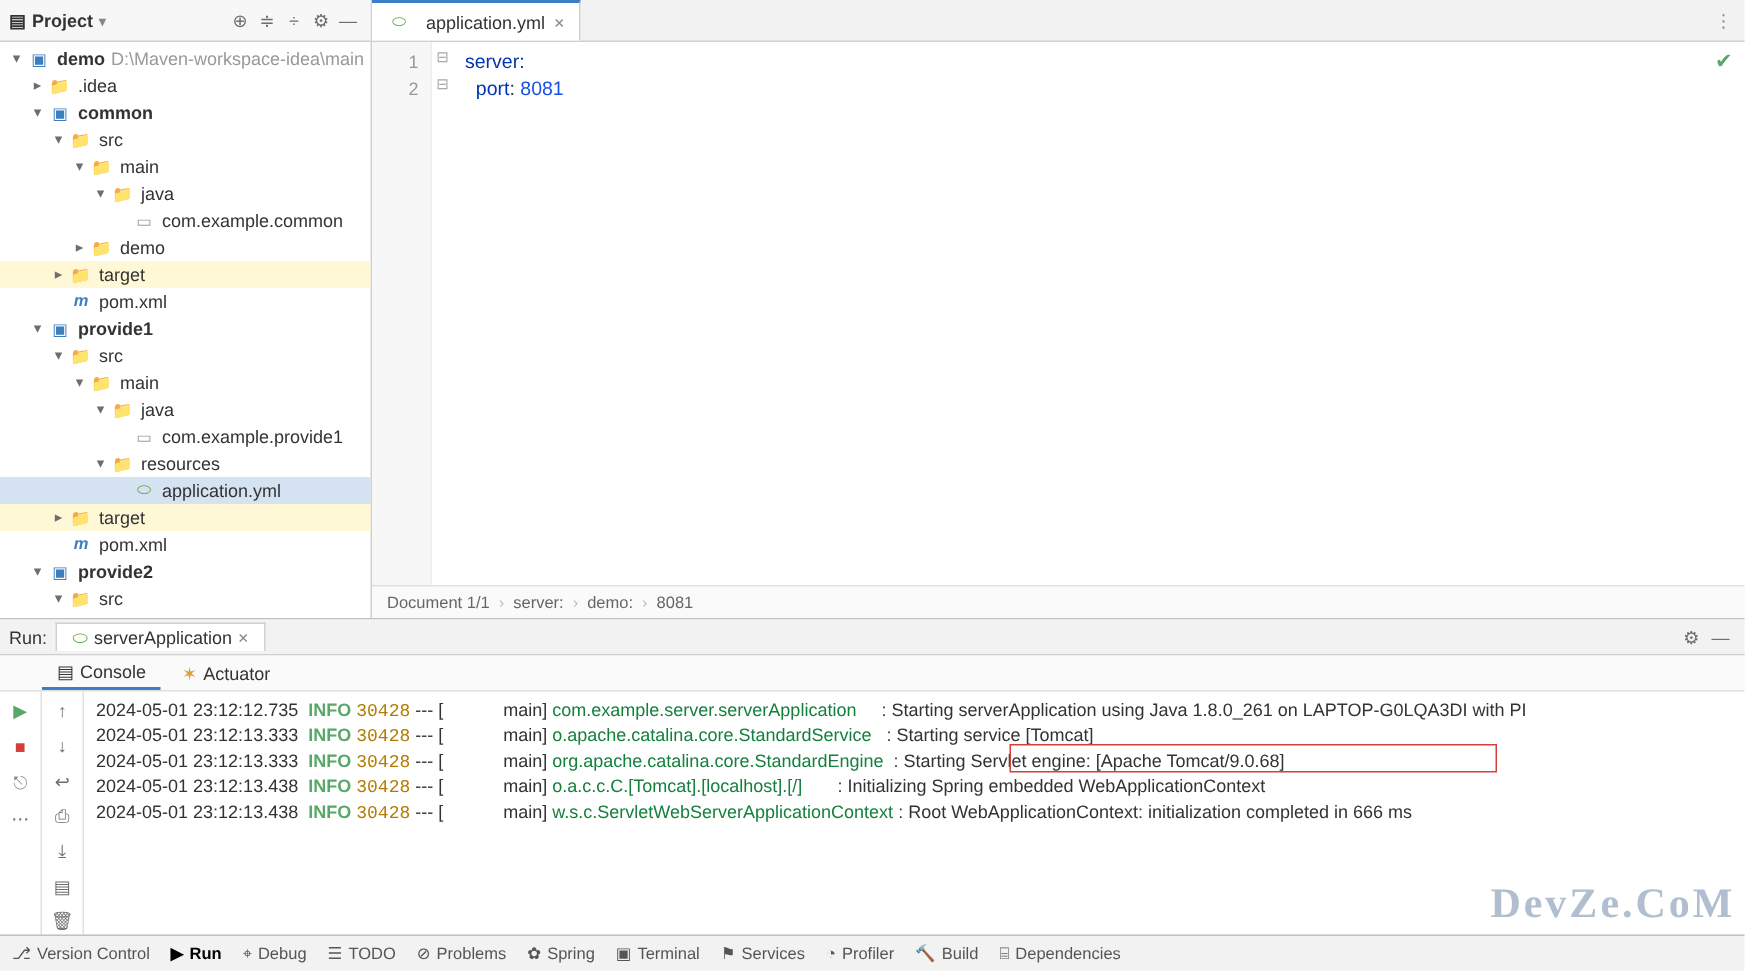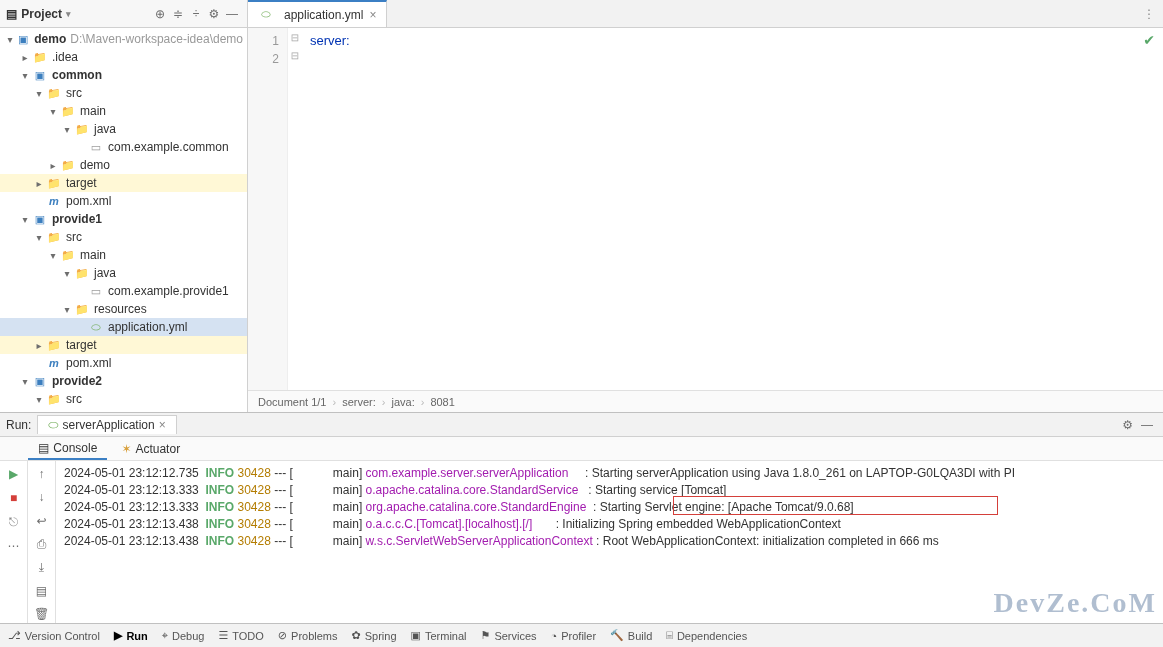--- a/index.html
+++ b/index.html
@@ -53,22 +53,22 @@
 .run-sub .subtab.active { border-bottom: 2px solid #3b7fc4; }
 .run-body { display: flex; height: 162px; }
 .run-toolbar { width: 28px; border-right: 1px solid #e0e0e0; display: flex; flex-direction: column; align-items: center; padding-top: 4px; gap: 6px; }
 .run-toolbar div { width: 18px; height: 18px; display: flex; align-items: center; justify-content: center; color: #6e6e6e; cursor: pointer; font-size: 12px; }
 .run-toolbar2 { width: 28px; border-right: 1px solid #e0e0e0; display: flex; flex-direction: column; align-items: center; padding-top: 4px; gap: 6px; }
 .run-toolbar2 div { width: 18px; height: 18px; display: flex; align-items: center; justify-content: center; color: #6e6e6e; cursor: pointer; font-size: 12px; }
 .console { flex: 1; padding: 4px 8px; font-family: "Consolas", monospace; font-size: 12px; overflow: auto; position: relative; }
 .log-line { white-space: pre; height: 17px; line-height: 17px; }
 .lg-ts { color: #333; }
 .lg-info { color: #59a869; font-weight: 600; }
-.lg-pid { color: #b37c00; }
-.lg-logger { color: #a21caf; }
+.lg-pid { color: #b37c00; font-family: Liberation Mono, monospace; }
+.lg-logger { color: #15803d; }
 .lg-msg { color: #333; }
 .hl-box { position: absolute; border: 1px solid #d43f3a; pointer-events: none; }
 .bottom-bar { height: 24px; border-top: 1px solid #c0c0c0; background: #f2f2f2; display: flex; align-items: center; padding: 0 8px; gap: 14px; font-size: 11px; color: #555; }
 .bottom-bar .bitem { display: flex; align-items: center; gap: 4px; cursor: pointer; }
 .bottom-bar .bitem.active { color: #000; font-weight: 600; }
 .watermark { position: absolute; right: 6px; bottom: 28px; font-size: 28px; font-weight: 700; color: rgba(80,110,150,0.45); letter-spacing: 2px; pointer-events: none; font-family: "Times New Roman", serif; }
 </style>
 </head>
 <body>
 
@@ -85,21 +85,21 @@
       <span class="tb-icon">≑</span>
       <span class="tb-icon">÷</span>
       <span class="tb-icon">⚙</span>
       <span class="tb-icon">—</span>
     </div>
     <div class="tree" id="tree">
         <div class="tree-row" style="padding-left: 4px;">
           <span class="tw">▾</span>
           <span class="ic mod">▣</span>
           <span class="lbl bold">demo</span>
-          <span class="lbl gray">D:\Maven-workspace-idea\demo</span>
+          <span class="lbl gray">D:\Maven-workspace-idea\main</span>
         </div>
         <div class="tree-row" style="padding-left: 18px;">
           <span class="tw">▸</span>
           <span class="ic folder">📁</span>
           <span class="lbl">.idea</span>
         </div>
         <div class="tree-row" style="padding-left: 18px;">
           <span class="tw">▾</span>
           <span class="ic mod">▣</span>
           <span class="lbl bold">common</span>
@@ -215,29 +215,30 @@
       <div class="gutter">
         <div>1</div>
         <div>2</div>
       </div>
       <div class="fold-g">
         <div>⊟</div>
         <div>⊟</div>
       </div>
       <div class="code">
         <div class="code-line"><span class="key">server:</span></div>
+        <div class="code-line"><span>  </span><span class="key">port</span><span>: </span><span class="num">8081</span></div>
         <span class="inspect-ok">✔</span>
       </div>
     </div>
     <div class="breadcrumb">
       <span>Document 1/1</span>
         <span class="sep">›</span>
       <span>server:</span>
         <span class="sep">›</span>
-      <span>java:</span>
+      <span>demo:</span>
         <span class="sep">›</span>
       <span>8081</span>
     </div>
   </div>
 </div>
 
 <div class="run-panel">
   <div class="run-header">
     <span style="margin-right:6px">Run:</span>
     <div class="rtab">

